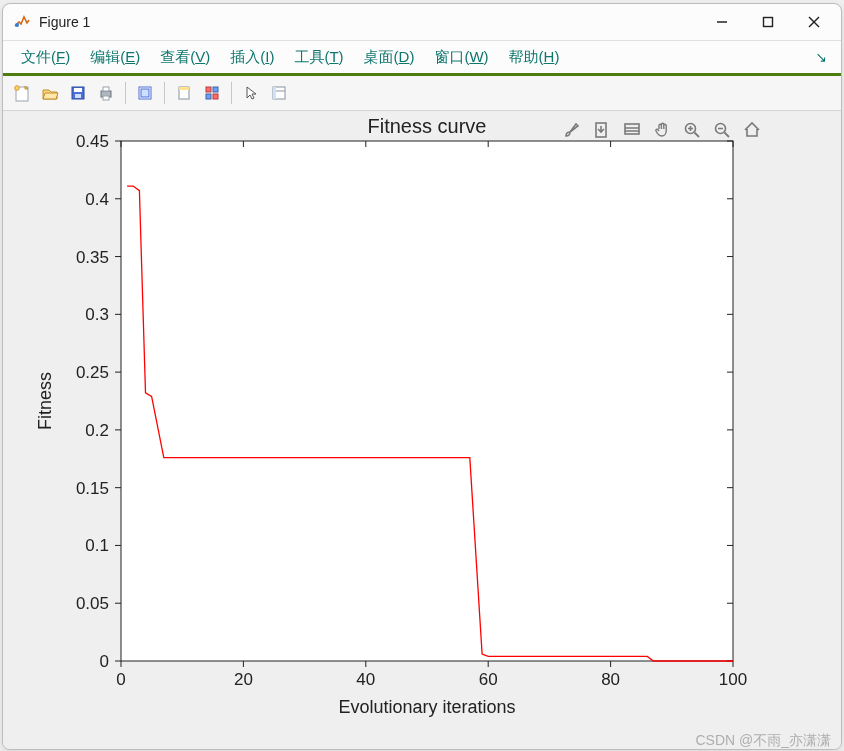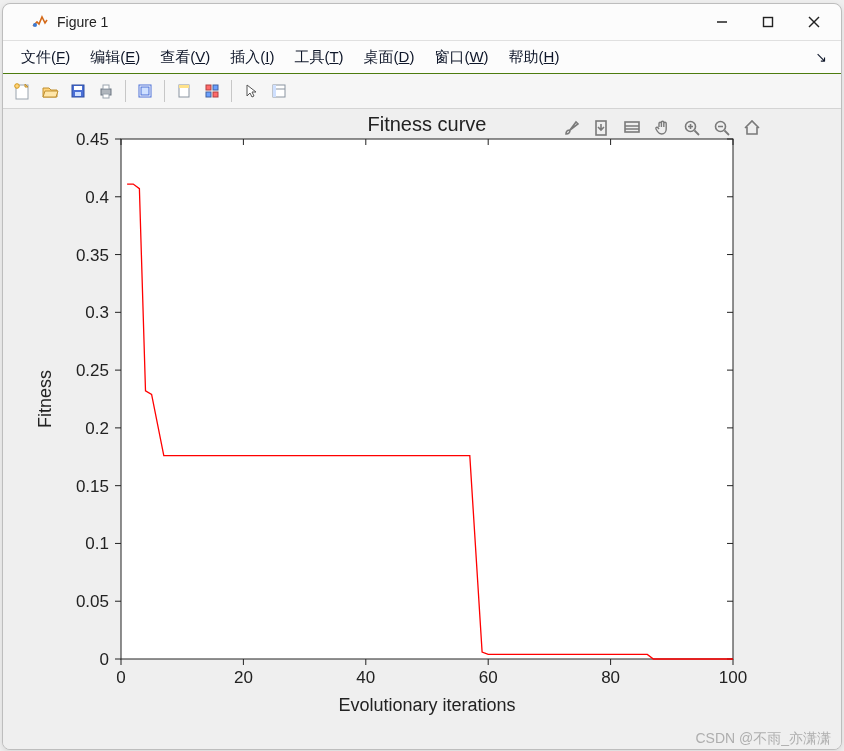--- a/index.html
+++ b/index.html
@@ -19,21 +19,21 @@
   border-radius: 8px;
   box-shadow: 0 2px 6px rgba(0,0,0,0.1);
   overflow: hidden;
 }
 .titlebar {
   display: flex;
   align-items: center;
   height: 36px;
   background: #fcfcfc;
   border-bottom: 1px solid #e0e0e0;
-  padding: 0 4px 0 28px;
+  padding: 0 4px 0 10px;
   border-radius: 8px 8px 0 0;
 }
 .app-icon {
   width: 18px; height: 18px;
   margin-right: 8px;
   display: flex; align-items: center; justify-content: center;
 }
 .titlebar .title {
   flex: 1;
   color: #222;
@@ -43,24 +43,24 @@
   width: 46px; height: 36px;
   display: flex; align-items: center; justify-content: center;
   color: #222;
 }
 
 .menubar {
   display: flex;
   align-items: center;
   height: 32px;
   background: #fcfcfc;
-  border-bottom: 1px solid #4d7c0f;
+  border-bottom: 3px solid #4d7c0f;
   padding: 0 8px;
   font-size: 15px;
-  color: #0f172a;
+  color: #0f766e;
   justify-content: space-between;
 }
 .menu-item {
   padding: 3px 10px;
   cursor: default;
 }
 .menu-item u { text-decoration: underline; }
 .menu-expand {
   margin-left: auto;
   padding: 0 6px;

